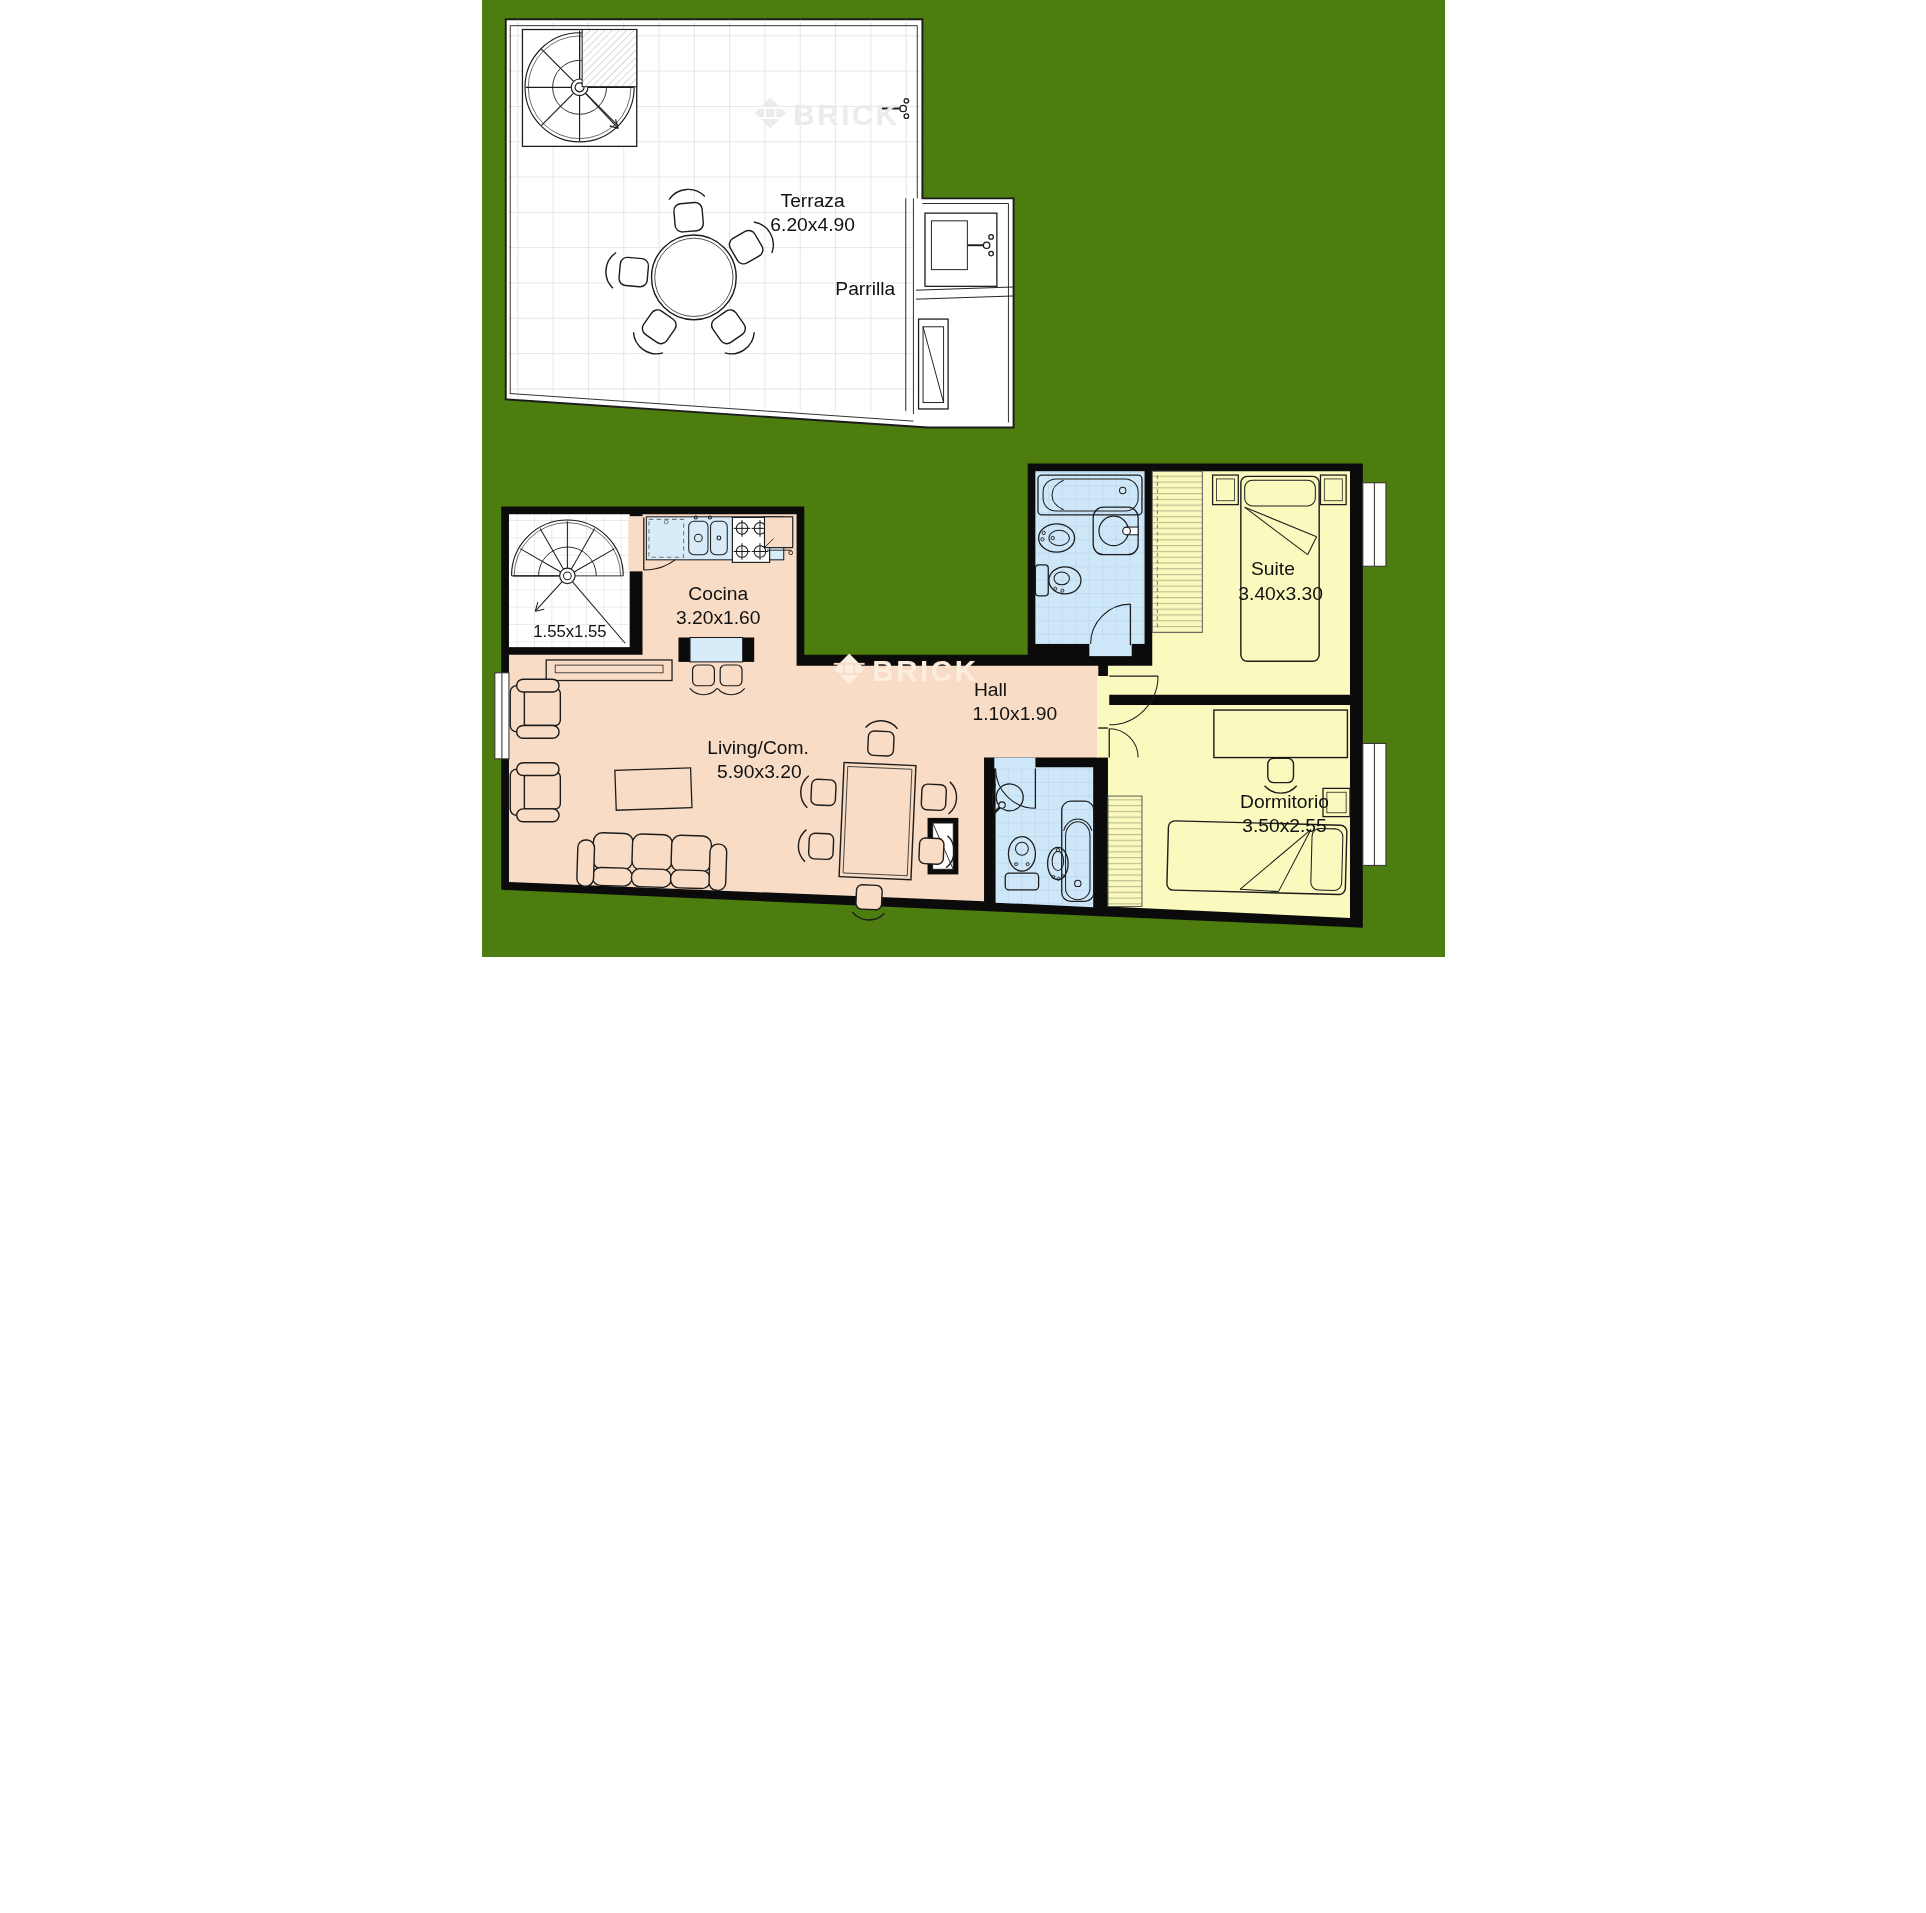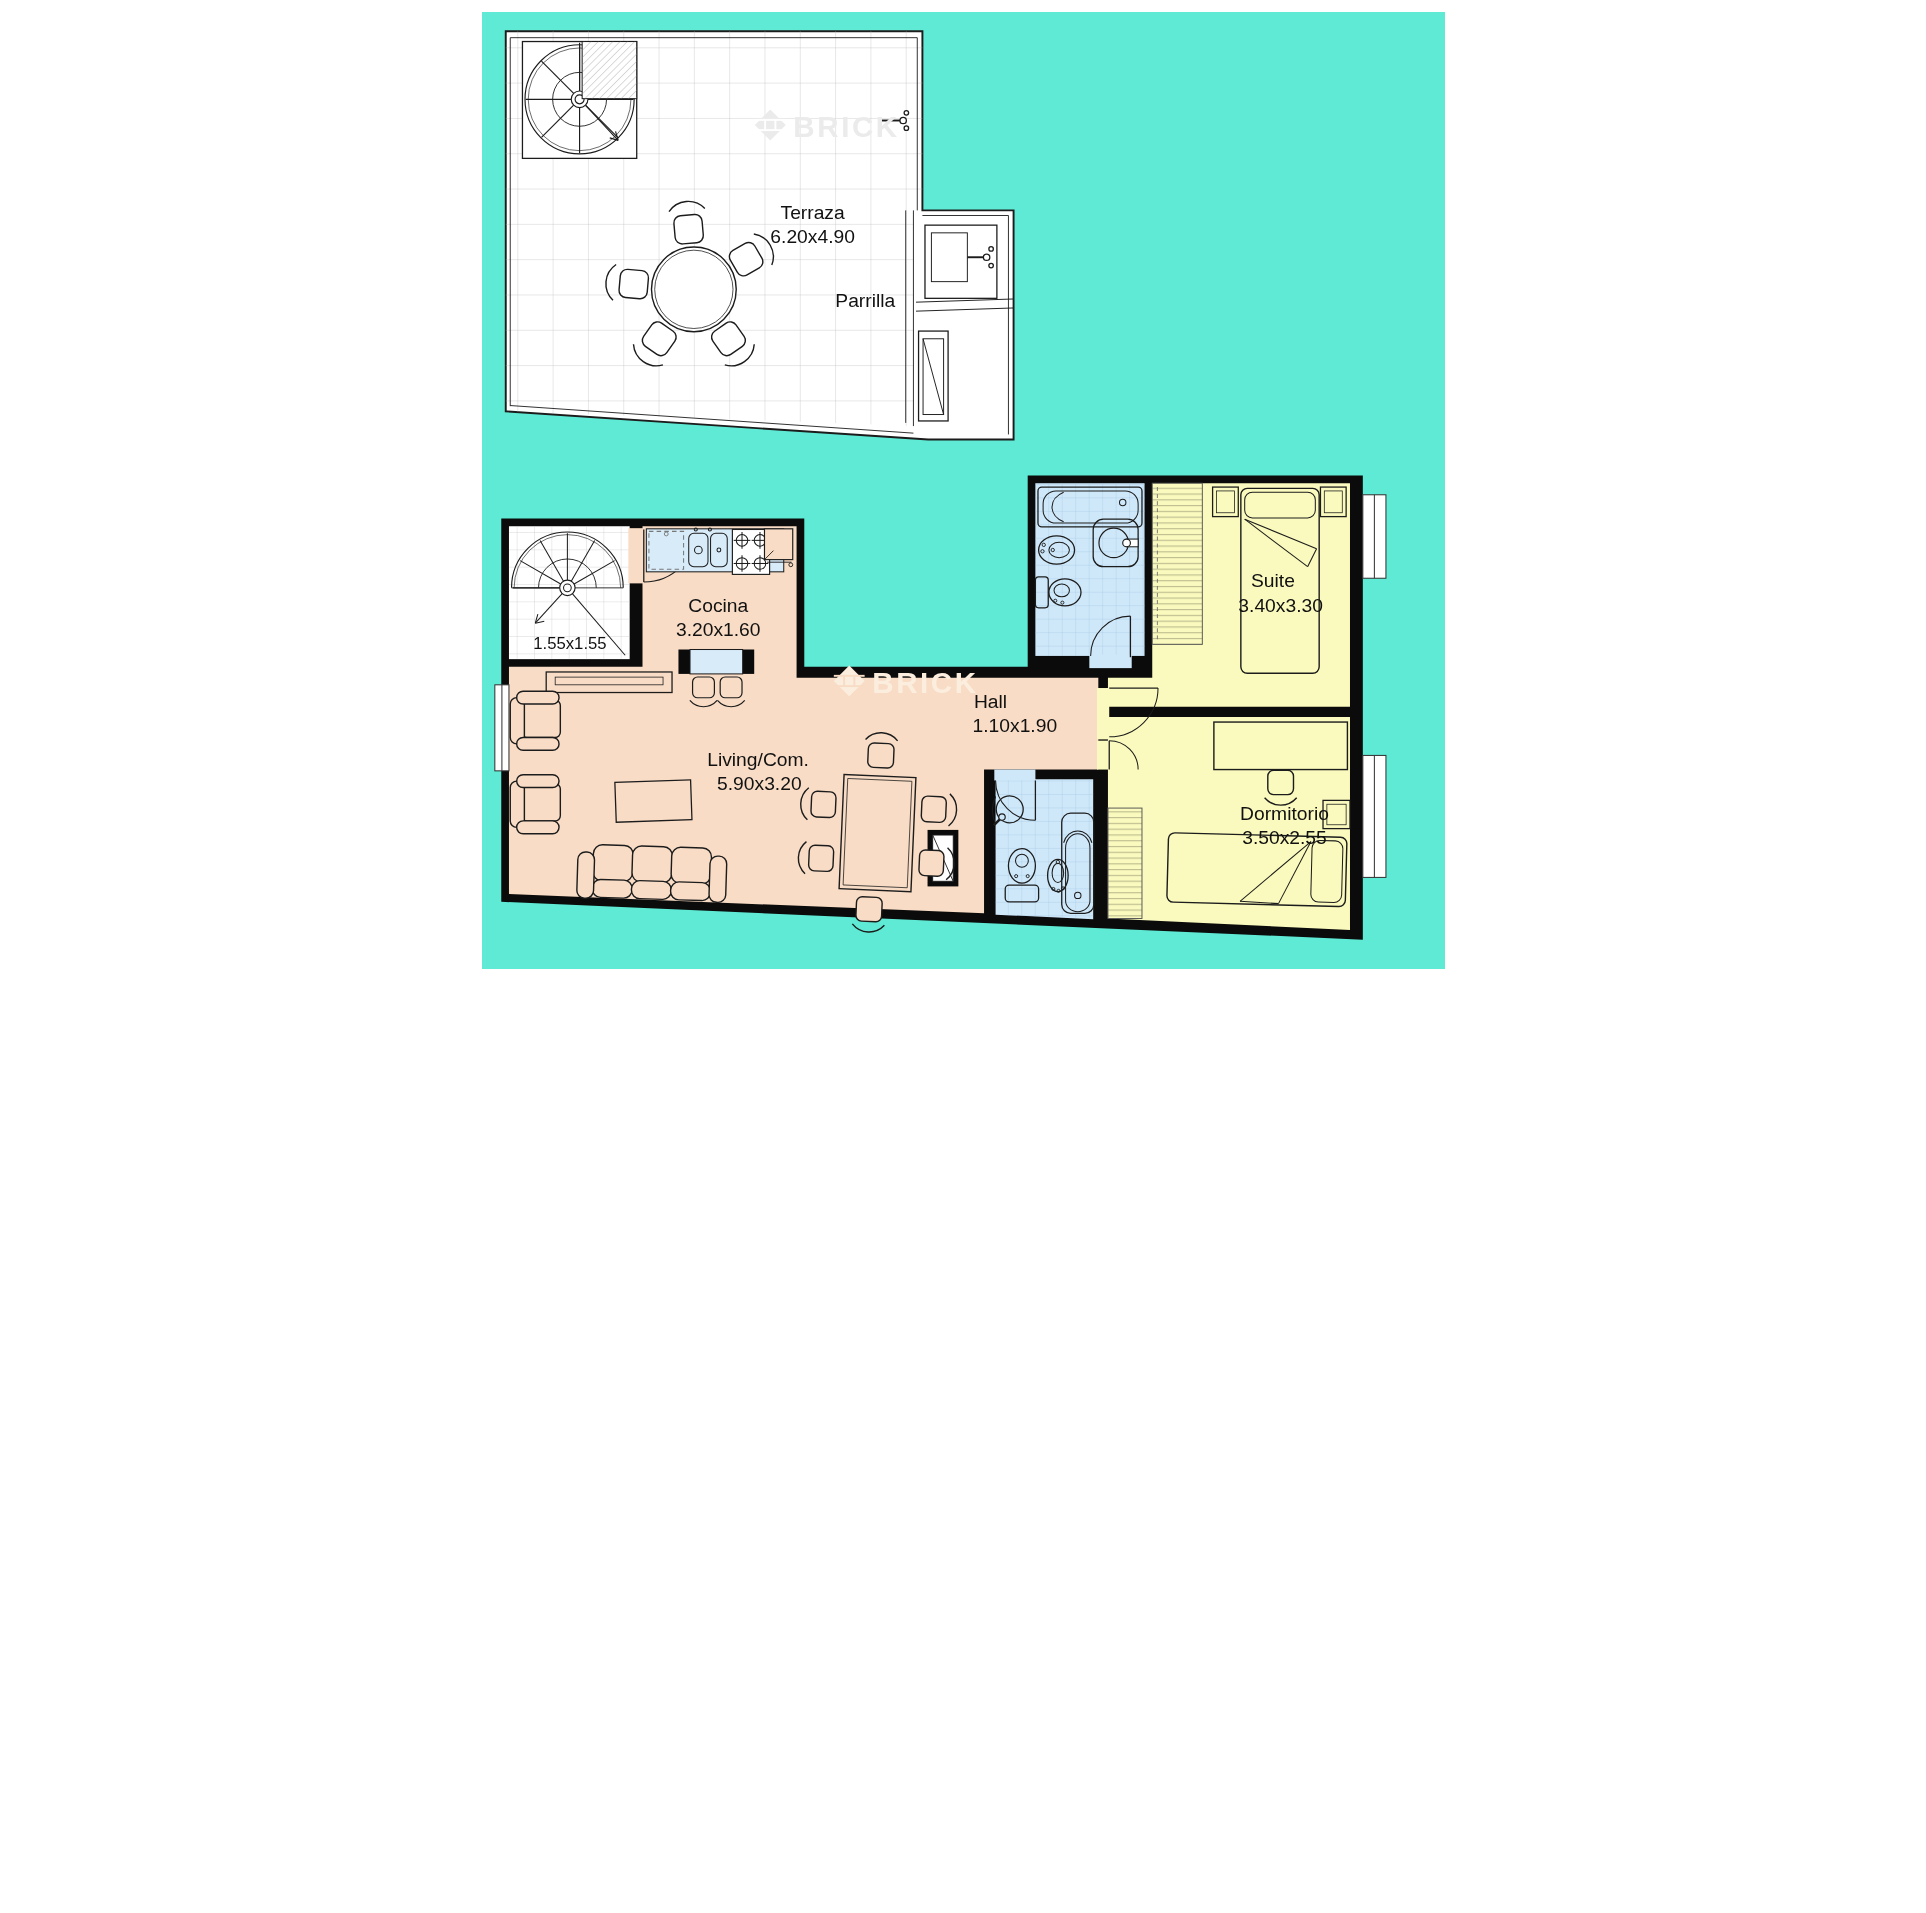--- a/index.html
+++ b/index.html
@@ -1,16 +1,16 @@
 <!DOCTYPE html>
 <html style="font-size:10.3px"><head>
 <meta charset="utf-8">
 <style>
   html,body{margin:0;padding:0;background:#ffffff;}
-  .page{width:100vw;max-width:963px;margin:12px auto;background:#5eead4;text-decoration:underline;}
+  .page{width:100vw;max-width:963px;margin:0 auto;background:#4d7c0f;text-decoration:underline;}
   svg{display:block;width:100%;height:auto;}
   .rlabel{font-family:"Liberation Sans",sans-serif;font-size:30px;fill:#111;}
   .rlabel-sm{font-family:"Liberation Sans",sans-serif;font-size:26px;fill:#111;}
   .wm-text{font-family:"Liberation Sans",sans-serif;font-size:46px;font-weight:bold;letter-spacing:4px;}
   text{user-select:none;}
 </style>
 </head>
 <body>
 
 <div class="page">

